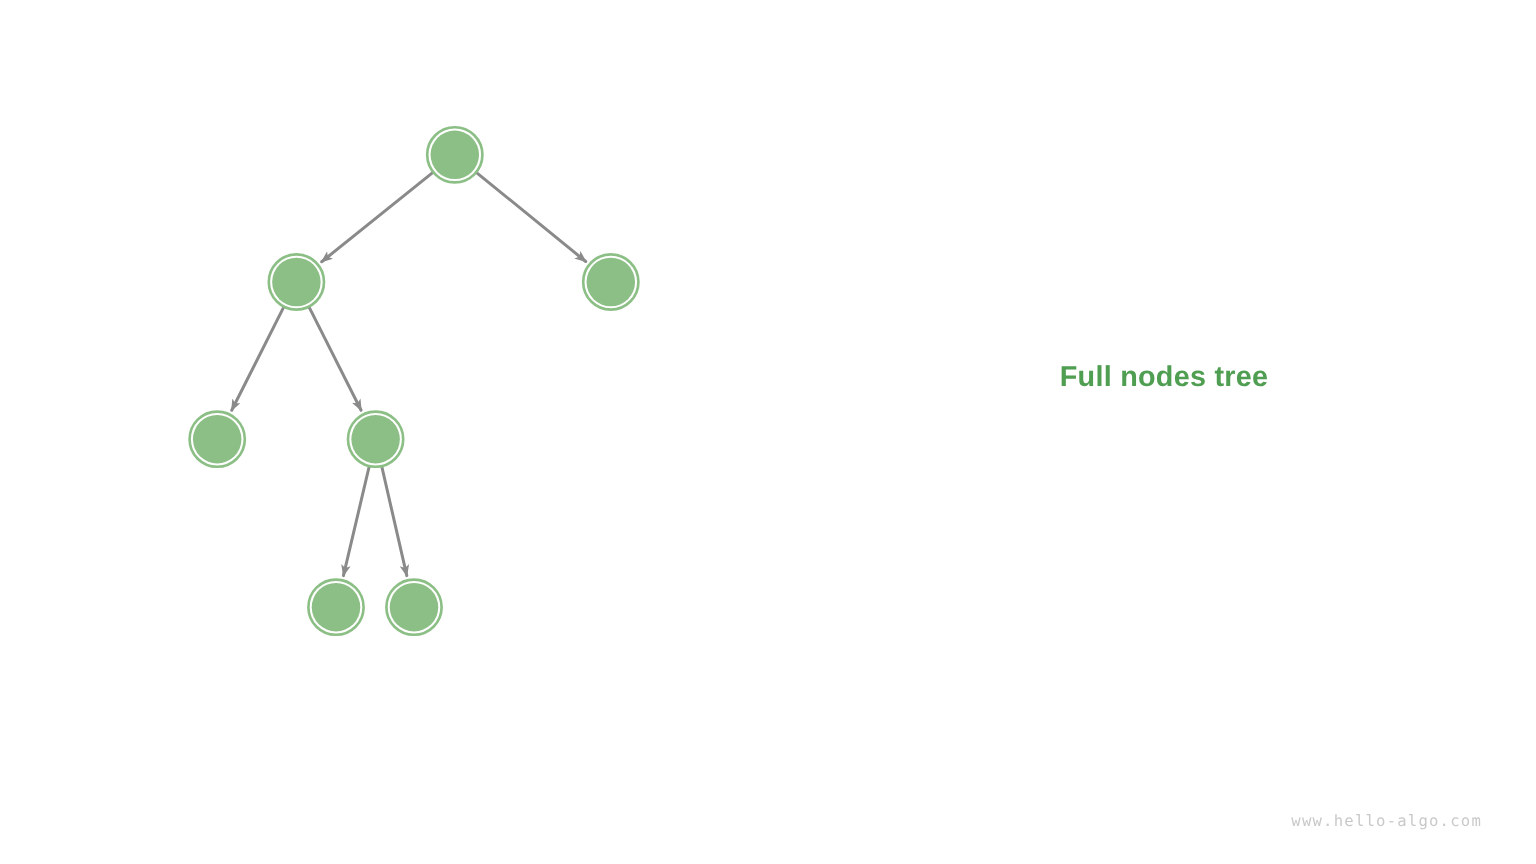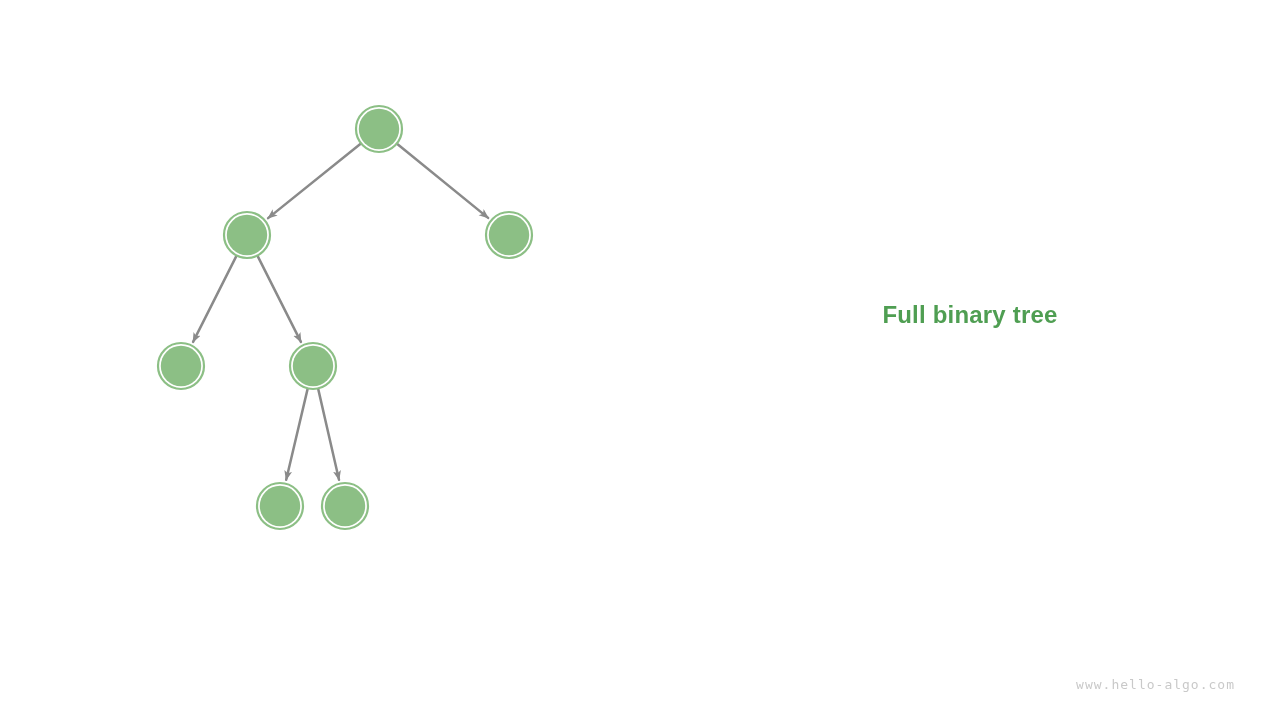--- a/index.html
+++ b/index.html
@@ -101,18 +101,18 @@
       <g>
         <circle cx="280" cy="506" r="23" fill="#ffffff" stroke="#8cbf85" stroke-width="2.2"></circle>
         <circle cx="280" cy="506" r="20.2" fill="#8cbf85"></circle>
       </g>
       <g>
         <circle cx="345" cy="506" r="23" fill="#ffffff" stroke="#8cbf85" stroke-width="2.2"></circle>
         <circle cx="345" cy="506" r="20.2" fill="#8cbf85"></circle>
       </g>
     </svg>
 
-  <div class="diagram-title" style="color: rgb(79, 158, 82);">Full binary tree</div>
+  <div class="diagram-title" style="color: rgb(79, 158, 82);">Full nodes tree</div>
 
 
   <div class="watermark" style="color: rgb(201, 201, 201);">www.hello-algo.com</div>
 
 </div>
 
 </body></html>

